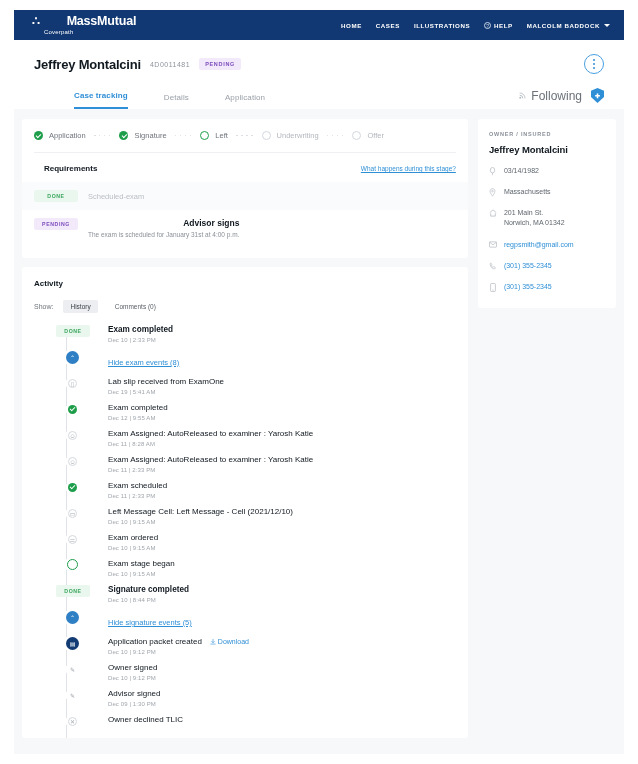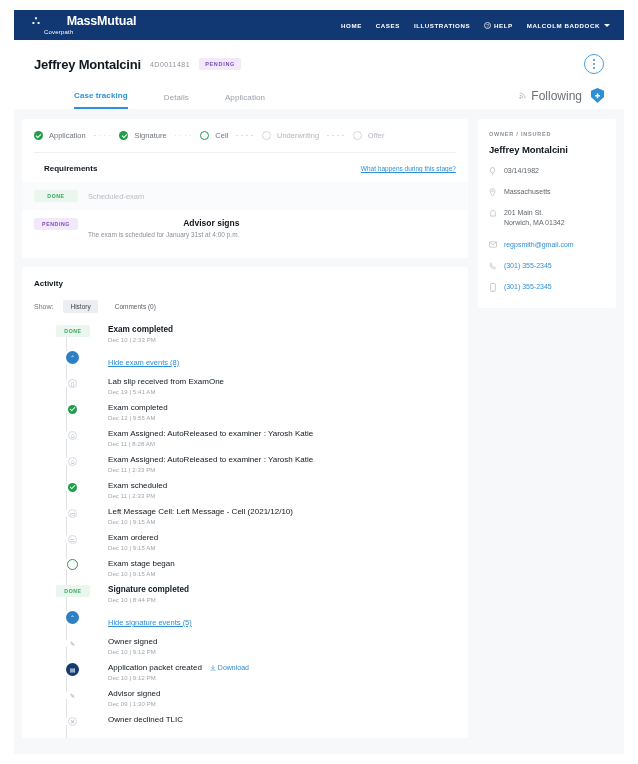--- a/index.html
+++ b/index.html
@@ -241,21 +241,21 @@
             <span class="step-label">Signature</span>
           </div>
           <div class="dots">
               <i></i>
               <i></i>
               <i></i>
               <i></i>
             </div>
           <div class="step">
             <span class="step-circle current"></span>
-            <span class="step-label">Cell</span>
+            <span class="step-label">Left</span>
           </div>
           <div class="dots">
               <i></i>
               <i></i>
               <i></i>
               <i></i>
             </div>
           <div class="step">
             <span class="step-circle todo"></span>
             <span class="step-label muted">Underwriting</span>
@@ -434,45 +434,45 @@
                   <span class="node-glyph">⌃</span>
                 </span>
             </div>
             <div class="ev-body">
               <span class="ev-link">Hide signature events (5)</span>
             </div>
           </div>
 
           <div class="ev">
             <div class="ev-gutter">
-              <span class="node small ring" style="background:#fff">
-                  <span class="node-glyph dark">✎</span>
-                </span>
-            </div>
-            <div class="ev-body">
-              <div class="ev-title">Owner signed</div>
-              <div class="ev-sub">Dec 10 | 9:12 PM</div>
-            </div>
-          </div>
-
-          <div class="ev">
-            <div class="ev-gutter">
               <span class="node navy ring">
                   <span class="node-glyph">▤</span>
                 </span>
             </div>
             <div class="ev-body">
               <div style="display:flex;align-items:center;">
                 <span class="ev-title">Application packet created</span>
                 <span class="dl">
                   <svg class="svgicon" width="6" height="6" viewBox="0 0 16 16" style="display:inline-block;vertical-align:-1px;margin-right:2px;">
                     <path d="M8 1v8M4.5 6.5L8 10l3.5-3.5M2 13.5h12" stroke="#2f8fd6" stroke-width="1.6" fill="none" stroke-linecap="round"></path>
                   </svg><span>Download</span>
                 </span>
               </div>
+              <div class="ev-sub">Dec 10 | 9:12 PM</div>
+            </div>
+          </div>
+
+          <div class="ev">
+            <div class="ev-gutter">
+              <span class="node small ring" style="background:#fff">
+                  <span class="node-glyph dark">✎</span>
+                </span>
+            </div>
+            <div class="ev-body">
+              <div class="ev-title">Owner signed</div>
               <div class="ev-sub">Dec 10 | 9:12 PM</div>
             </div>
           </div>
 
           <div class="ev">
             <div class="ev-gutter">
               <span class="node small ring" style="background:#fff">
                   <span class="node-glyph dark">✎</span>
                 </span>
             </div>

